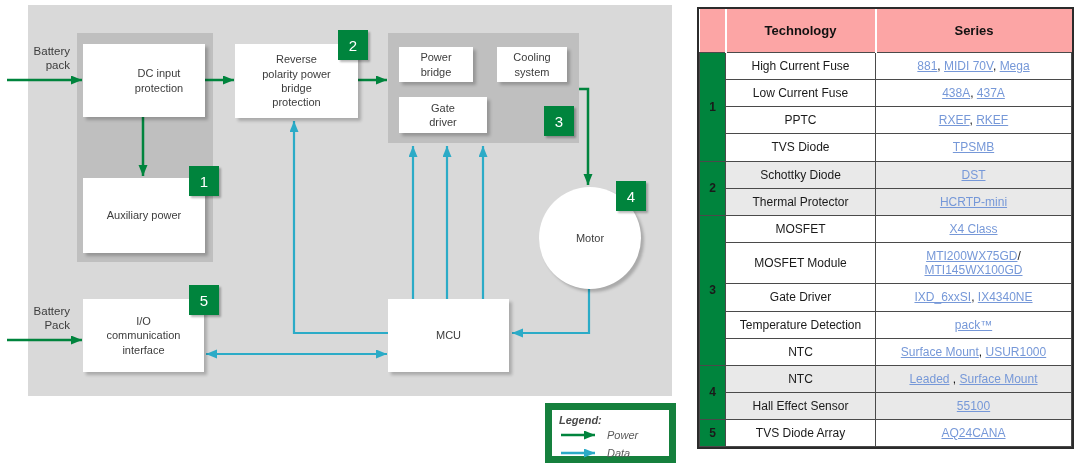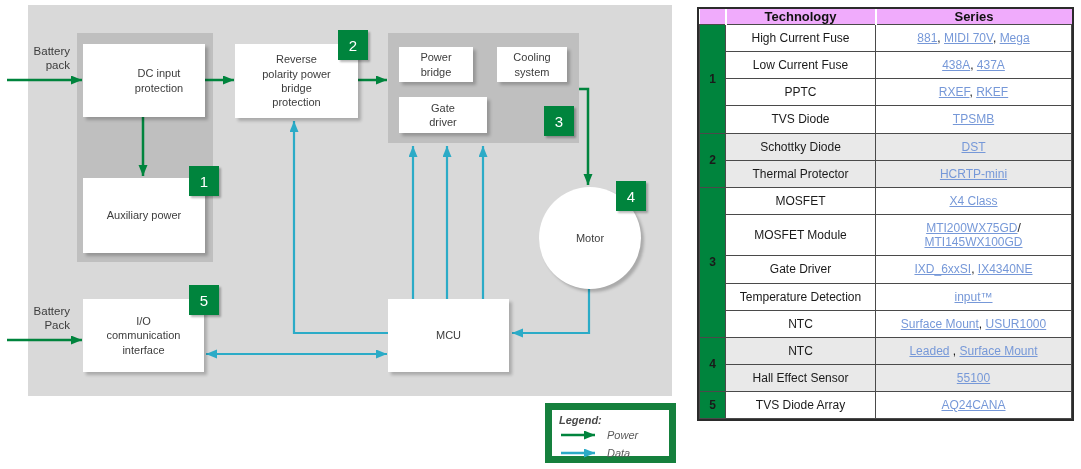--- a/index.html
+++ b/index.html
@@ -26,22 +26,22 @@
   .legend { position:absolute; left:545px; top:403px; width:131px; height:60px;
             background:#fff; border:7px solid #15803d; padding:4px 6px 2px 7px; }
   .legend .ltitle { font-size:11px; font-weight:bold; font-style:italic; color:#4a4a4a; }
   .legrow { display:flex; align-items:center; gap:6px; height:18px; }
   .legrow .ltxt { font-size:11px; font-style:italic; color:#5a5a5a; }
 
   
   .tblwrap { position:absolute; left:697px; top:7px; border:2px solid #2b2b2b; background:#fff; }
   table.ref { border-collapse:collapse; table-layout:fixed; width:372px; }
   table.ref col.c-num { width:26px; } table.ref col.c-tech { width:150px; } table.ref col.c-ser { width:196px; }
-  table.ref th { background:#f0abfc; font-size:13px; font-weight:bold; color:#111;
-                 padding:0 2px; border-left:2px solid #fff; border-bottom:1px solid #4a4a4a; }
+  table.ref th { background:#fca5a5; font-size:13px; font-weight:bold; color:#111;
+                 padding:14px 2px; border-left:2px solid #fff; border-bottom:1px solid #4a4a4a; }
   table.ref th.corner { border-left:none; }
   table.ref td { border:1px solid #4a4a4a; font-size:12px; color:#1a1a1a;
                  text-align:center; vertical-align:middle; padding:6px 3px; line-height:1.18; }
   td.num { background:#00843D; color:#fff; font-weight:bold; font-size:14px;
            border:2px solid #fff; }
   tr.shaded td.tech, tr.shaded td.ser { background:#E9E9E9; }
   td.ser { color:#3c3c3c; }
   .lnk { color:#7698D8; text-decoration:underline; cursor:pointer; }
 </style>
 </head>
@@ -175,21 +175,21 @@
           <tr>
             <td class="tech">MOSFET Module</td>
             <td class="ser"><span class="lnk">MTI200WX75GD</span><span>/</span><br><span class="lnk">MTI145WX100GD</span></td>
           </tr>
           <tr>
             <td class="tech">Gate Driver</td>
             <td class="ser"><span class="lnk">IXD_6xxSI</span><span>, </span><span class="lnk">IX4340NE</span></td>
           </tr>
           <tr>
             <td class="tech">Temperature Detection</td>
-            <td class="ser"><span class="lnk">input™</span></td>
+            <td class="ser"><span class="lnk">pack™</span></td>
           </tr>
           <tr>
             <td class="tech">NTC</td>
             <td class="ser"><span class="lnk">Surface Mount</span><span>, </span><span class="lnk">USUR1000</span></td>
           </tr>
           <tr class="shaded">
             <td class="num" rowspan="2">4</td>
             <td class="tech">NTC</td>
             <td class="ser"><span class="lnk">Leaded</span><span> , </span><span class="lnk">Surface Mount</span></td>
           </tr>

